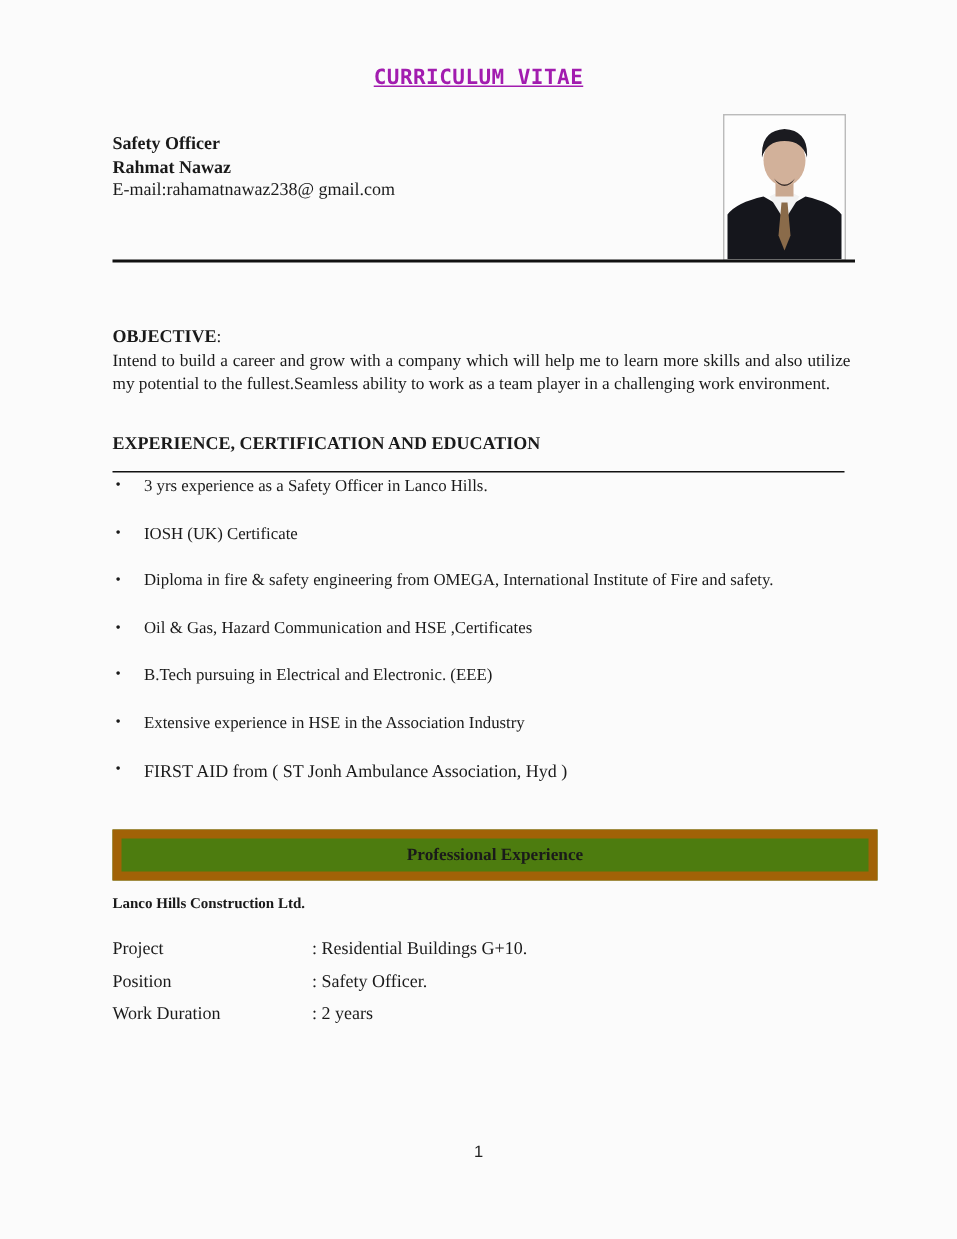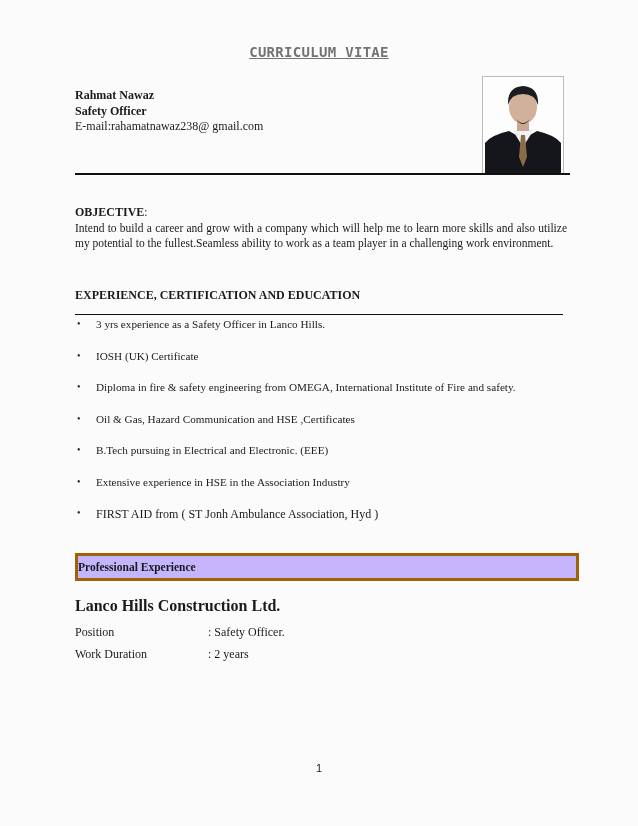--- a/index.html
+++ b/index.html
@@ -3,57 +3,57 @@
 <meta charset="utf-8">
 <style>
   html, body { margin: 0; padding: 0; }
   body {
     width: 638px; height: 826px; background: #fbfbfb; position: relative; overflow: hidden;
     font-family: "Liberation Serif", serif; color: #1a1a1a;
   }
   .title {
     position: absolute; top: 44px; left: 0; width: 638px; text-align: center;
     font-family: "DejaVu Sans Mono", monospace; font-weight: bold; font-size: 14px;
-    text-decoration: underline; letter-spacing: 0.3px; color: #737373;
+    text-decoration: underline; letter-spacing: 0.3px; color: #a21caf;
   }
   .contact { position: absolute; left: 75px; top: 88px; font-size: 12px; line-height: 15.5px; }
   .contact .bold { font-weight: bold; }
   .photo {
     position: absolute; left: 482px; top: 76px; width: 80px; height: 96px;
     border: 1px solid #bbb; background: #fff; overflow: hidden;
   }
   .hr-main { position: absolute; left: 75px; top: 173px; width: 495px; height: 2px; background: #111; }
-  .objective { position: absolute; left: 75px; top: 205px; width: 492px; font-size: 11.5px; line-height: 15.5px; }
+  .objective { position: absolute; left: 75px; top: 217px; width: 492px; font-size: 11.5px; line-height: 15.5px; }
   .objective .heading { font-weight: bold; font-size: 12px; }
   .exp-heading {
     position: absolute; left: 75px; top: 288px; width: 488px; font-weight: bold; font-size: 12px;
     border-bottom: 1.5px solid #111; padding-bottom: 11px;
   }
   .bullets { position: absolute; left: 75px; top: 318px; width: 490px; margin: 0; padding: 0; list-style: none; }
   .bullets li { font-size: 11.2px; height: 31.5px; display: flex; align-items: flex-start; }
   .bullets li .dot { width: 19px; font-size: 10px; padding-left: 2px; }
   .bullets li.large { font-size: 12px; }
   .prof-box {
-    position: absolute; left: 75px; top: 553px; width: 498px; height: 22px; background: #c4b5fd;
-    border: 3px solid #a16207; text-align: left; font-weight: bold; font-size: 11.5px; line-height: 22px;
+    position: absolute; left: 75px; top: 553px; width: 498px; height: 22px; background: #4d7c0f;
+    border: 6px solid #a16207; text-align: center; font-weight: bold; font-size: 11.5px; line-height: 22px;
   }
-  .company { position: absolute; left: 75px; top: 597px; font-weight: bold; font-size: 16px; }
+  .company { position: absolute; left: 75px; top: 597px; font-weight: bold; font-size: 10px; }
   .details { position: absolute; left: 75px; top: 622px; font-size: 12px; }
   .details .row { display: flex; height: 21.5px; align-items: center; }
   .details .label { width: 133px; }
   .page-num { position: absolute; left: 0; width: 638px; top: 762px; text-align: center; font-family: "Liberation Sans", sans-serif; font-size: 11px; color: #222; }
 </style>
 </head>
 <body>
 
 <div class="title">CURRICULUM VITAE</div>
 
 <div class="contact">
+  <div class="bold">Safety Officer</div>
   <div class="bold">Rahmat Nawaz</div>
-  <div class="bold">Safety Officer</div>
   <div>E-mail:rahamatnawaz238@ gmail.com</div>
 </div>
 
 <div class="photo">
   <svg width="80" height="96" viewBox="0 0 80 96">
     <rect width="80" height="96" fill="#fdfdfd"></rect>
     <path d="M2 96 L2 66 Q8 58 26 54 L40 62 L54 54 Q72 58 78 66 L78 96 Z" fill="#15161c"></path>
     <path d="M30 54 L40 70 L50 54 L46 52 L34 52 Z" fill="#f2f2f2"></path>
     <path d="M38 58 L42 58 L44 80 L40 90 L36 80 Z" fill="#8a6b4a"></path>
     <rect x="34" y="40" width="12" height="14" fill="#c9a890"></rect>
@@ -102,20 +102,24 @@
       <span>FIRST AID from ( ST Jonh Ambulance  Association,  Hyd )</span>
     </li>
 </ul>
 
 <div class="prof-box">Professional Experience</div>
 
 <div class="company">Lanco Hills Construction Ltd.</div>
 
 <div class="details">
   <div class="row">
+    <span class="label">Project</span>
+    <span>: Residential  Buildings  G+10.</span>
+  </div>
+  <div class="row">
     <span class="label">Position</span>
     <span>: Safety  Officer.</span>
   </div>
   <div class="row">
     <span class="label">Work Duration</span>
     <span>: 2 years</span>
   </div>
 </div>
 
 <div class="page-num">1</div>

